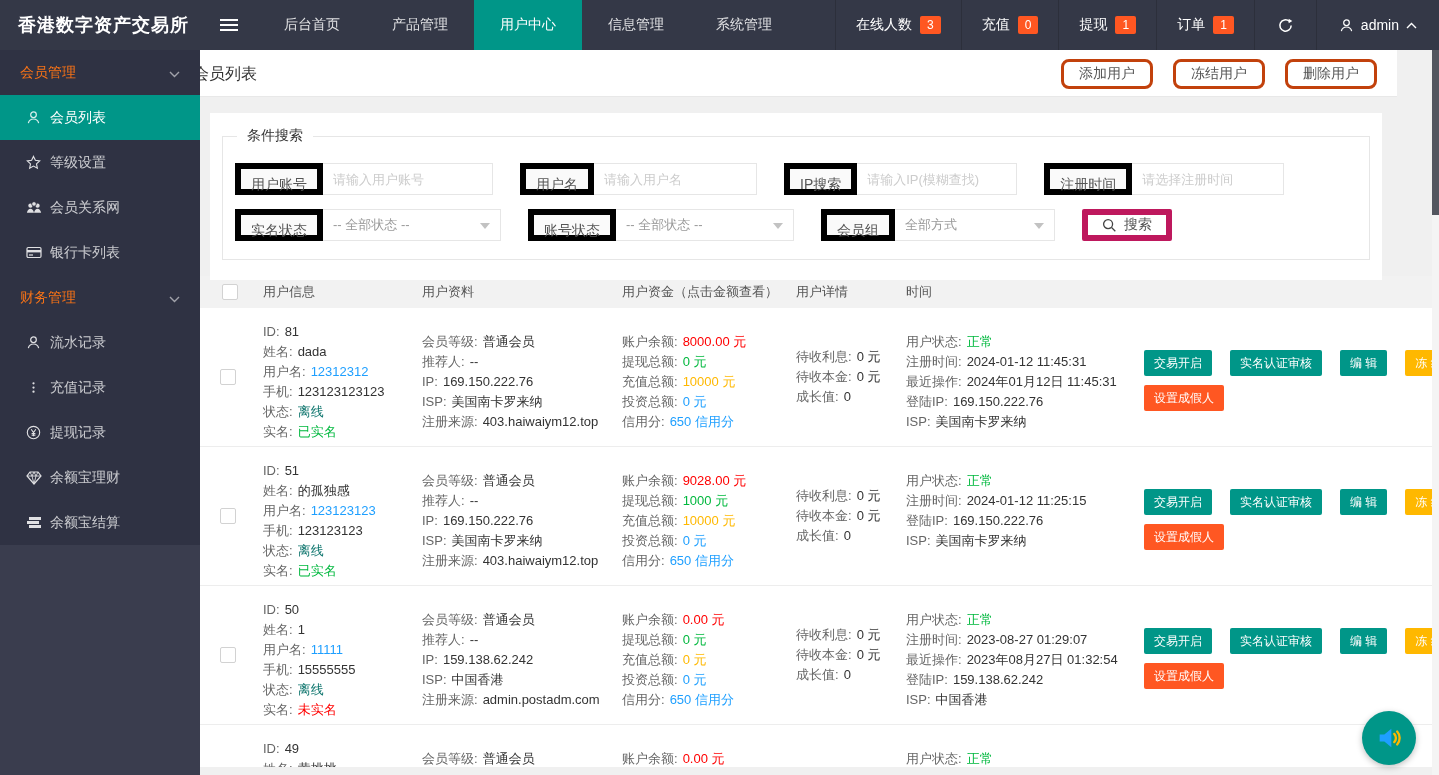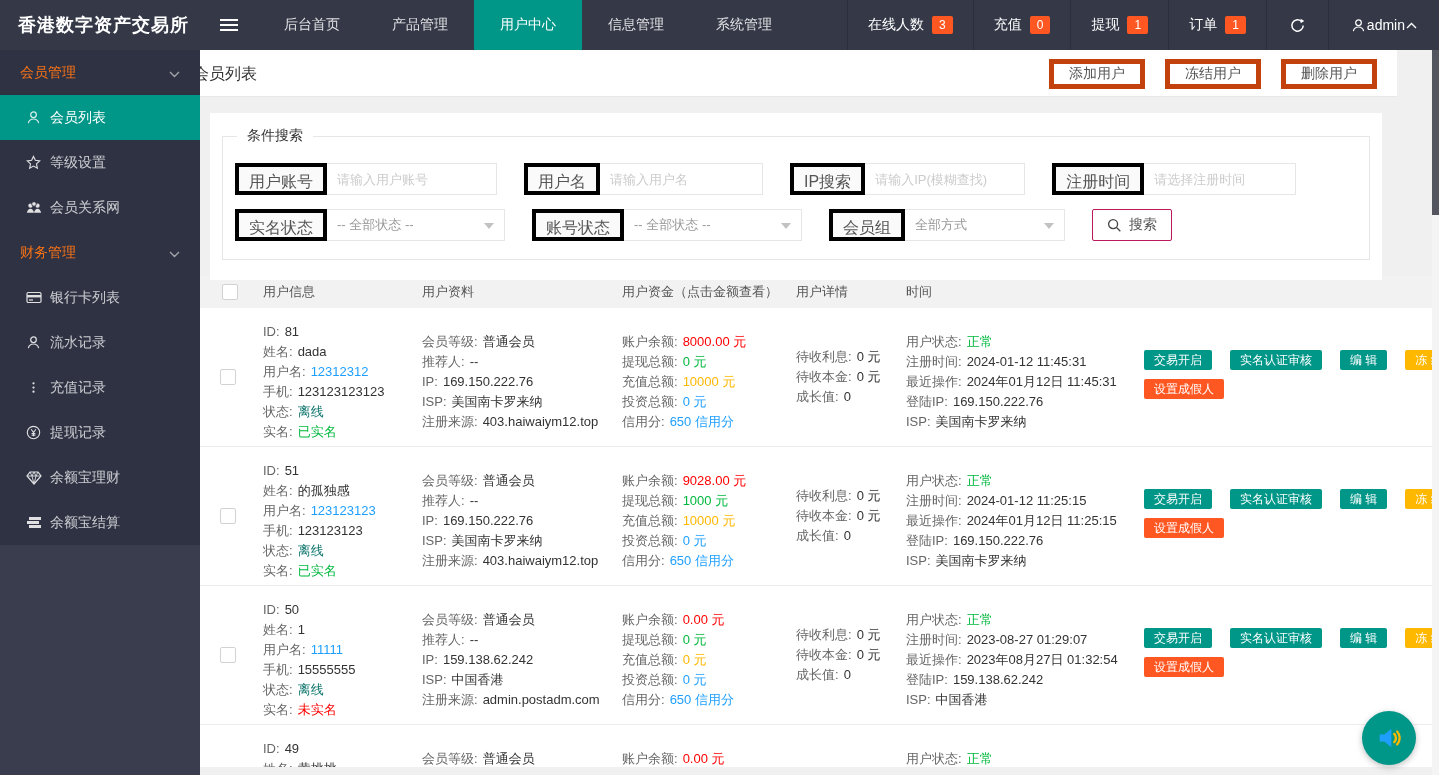--- a/index.html
+++ b/index.html
@@ -19,59 +19,59 @@
   .burger { width:18px; }
   .burger span { display:block; height:2px; background:#fff; margin:3px 0; }
   .nav-item { padding:0 26px; display:flex; align-items:center; font-size:14px;
     color:rgba(255,255,255,.85); cursor:pointer; }
   .nav-item.active { background:#009688; color:#fff; }
   .nav-right { margin-left:auto; display:flex; align-items:stretch; }
   .stat-item { display:flex; align-items:center; gap:8px; padding:0 20px;
     border-left:1px solid #2c2f3b; font-size:14px; cursor:pointer; }
   .badge { background:#ff5722; color:#fff; font-size:12px; padding:2px 7px; border-radius:2px; }
   .icon-btn { display:flex; align-items:center; padding:0 22px; border-left:1px solid #2c2f3b; cursor:pointer; }
-  .admin-box { display:flex; align-items:center; gap:1px; padding:0 22px;
+  .admin-box { display:flex; align-items:center; gap:7px; padding:0 22px;
     border-left:1px solid #2c2f3b; font-size:14px; cursor:pointer; }
   
   .sidebar { position:absolute; left:0; top:50px; width:200px; height:725px;
     background:#3a3d4e; z-index:20; }
   .side-menu { background:#2f3243; }
   .side-row { height:45px; display:flex; align-items:center; padding:0 20px;
     color:rgba(255,255,255,.75); font-size:14px; cursor:pointer; position:relative; }
   .side-group { color:#f97316; }
   .side-group .chev { margin-left:auto; opacity:.55; }
   .side-item { padding-left:26px; }
   .side-item .s-ico { width:24px; display:inline-flex; opacity:.85; }
   .side-item.active { background:#009688; color:#fff; }
   
   .page-header { position:absolute; left:0; top:50px; width:1397px; height:47px;
     background:#fff; border-bottom:1px solid #e8e8e8; z-index:5; }
   .page-title { position:absolute; left:193px; top:14px; font-size:16px; color:#333; }
   .header-actions { position:absolute; right:20px; top:9px; display:flex; gap:20px; }
-  .wbtn { height:30px; padding:0 15px; background:#fff; border:5px solid #c2410c;
-    border-radius:0; font-size:14px; color:#555; cursor:pointer;
+  .wbtn { height:30px; padding:0 15px; background:#fff; border:3px solid #c2410c;
+    border-radius:8px; font-size:14px; color:#555; cursor:pointer;
     font-family:inherit; }
   
   .search-card { position:absolute; left:210px; top:113px; width:1172px; height:167px;
     background:#fff; z-index:4; }
   fieldset { border:1px solid #e6e6e6; margin:14px 12px 0 12px; padding:4px 0 18px 0; }
   legend { margin-left:14px; padding:0 10px; font-size:14px; color:#333; }
   .f-row { display:flex; margin:14px 0 0 12px; }
   .f-group { display:flex; margin-right:27px; }
   .f-label { height:32px; line-height:30px; padding:0 10px; background:#fafafa;
-    border:4px solid #000000; font-size:16px; color:#555; white-space:nowrap; }
+    border:6px solid #000000; font-size:14px; color:#555; white-space:nowrap; }
   .f-input { height:32px; border:1px solid #e6e6e6; border-left:none; padding:0 10px;
     font-size:13px; color:#333; width:170px; outline:none; font-family:inherit; }
   .f-input::placeholder { color:#ccc; }
   .f-select { position:relative; height:32px; border:1px solid #e6e6e6; border-left:none;
     width:178px; padding:0 10px; line-height:30px; font-size:13px; color:#999; cursor:pointer; }
   .f-select:after { content:""; position:absolute; right:10px; top:13px;
     border-left:5px solid transparent; border-right:5px solid transparent;
     border-top:6px solid #c2c2c2; }
-  .search-btn { height:32px; padding:0 14px; background:#fff; border:1px solid #be185d;
+  .search-btn { height:32px; padding:0 14px; background:#fff; border:6px solid #be185d;
     border-radius:2px; display:flex; align-items:center; gap:7px; font-size:14px;
     color:#555; cursor:pointer; font-family:inherit; }
   
   .table-card { position:absolute; left:200px; top:276px; width:1232px; height:491px;
     background:#fff; z-index:3; overflow:hidden; }
   .tgrid { display:grid; grid-template-columns:55px 163px 200px 174px 110px 238px 1fr; }
   .thead { background:#f2f2f2; height:32px; align-items:center; font-size:13px; color:#555; }
   .thead > div { padding-left:4px; }
   .trow { min-height:139px; border-bottom:1px solid #ededed; }
   .cell { padding:0 4px 0 4px; font-size:13px; line-height:20px; color:#333; }
@@ -79,21 +79,21 @@
   .checkbox { width:16px; height:16px; border:1px solid #d2d2d2; border-radius:2px;
     background:#fff; cursor:pointer; }
   .c-info { padding-top:14px; padding-left:8px; }
   .c-profile,.c-funds,.c-time { padding-top:24px; }
   .c-details { display:flex; align-items:center; }
   .lb { color:#666; margin-right:5px; }
   .c-red { color:#ff0000; } .c-green { color:#00b83e; } .c-blue { color:#1e9fff; }
   .c-orange { color:#ffb800; } .c-gray { color:#0f766e; }
   .c-actions { padding-top:42px; }
   .btnline { margin-bottom:9px; display:flex; gap:18px; }
-  .abtn { height:20px; padding:0 10px; border:none; border-radius:2px; color:#fff;
+  .abtn { height:26px; padding:0 10px; border:none; border-radius:2px; color:#fff;
     font-size:12px; cursor:pointer; white-space:nowrap; font-family:inherit; }
   .abtn.teal { background:#009688; }
   .abtn.yellow { background:#ffb800; }
   .abtn.orange { background:#ff5722; }
   
   .scrollbar { position:absolute; right:0; top:50px; width:7px; height:725px;
     background:#f4f4f4; z-index:40; }
   .scroll-thumb { position:absolute; top:0; left:0; width:7px; height:165px;
     background:#53565f; cursor:pointer; }
   .float-sound { position:absolute; left:1362px; top:711px; width:54px; height:54px;
@@ -256,21 +256,20 @@
       <div class="cell c-details">
         <div>
           <div><span class="lb">待收利息:</span><span>0 元</span></div>
           <div><span class="lb">待收本金:</span><span>0 元</span></div>
           <div><span class="lb">成长值:</span><span>0</span></div>
         </div>
       </div>
       <div class="cell c-time">
         <div><span class="lb">用户状态:</span><span class="c-green">正常</span></div>
         <div><span class="lb">注册时间:</span><span>2024-01-12 11:25:15</span></div>
-        <div><span class="lb">最近操作:</span><span>2024年01月12日 11:25:15</span></div>
         <div><span class="lb">登陆IP:</span><span>169.150.222.76</span></div>
         <div><span class="lb">ISP:</span><span>美国南卡罗来纳</span></div>
       </div>
       <div class="cell c-actions">
         <div class="btnline">
           <button class="abtn teal">交易开启</button>
           <button class="abtn teal">实名认证审核</button>
           <button class="abtn teal">编 辑</button>
           <button class="abtn yellow">冻 结</button>
         </div>
@@ -400,37 +399,37 @@
           <svg width="16" height="15" viewBox="0 0 18 16">
               <circle cx="5" cy="6" r="2.4" fill="#fff"></circle>
               <circle cx="13" cy="6" r="2.4" fill="#fff"></circle>
               <circle cx="9" cy="4" r="2.6" fill="#fff" stroke="#2f3243" stroke-width="1"></circle>
               <path d="M1 14c.6-3 2.3-4.5 4-4.5S8.4 11 9 14z" fill="#fff"></path>
               <path d="M9 14c.6-3 2.3-4.5 4-4.5s3.4 1.5 4 4.5z" fill="#fff"></path>
             </svg>
         </span>
         <span>会员关系网</span>
       </div>
+      <div class="side-row side-item">
+        <span class="s-ico">
+          <svg width="16" height="13" viewBox="0 0 16 13">
+              <rect x="1" y="1.5" width="14" height="10" rx="1.2" fill="none" stroke="#fff" stroke-width="1.2"></rect>
+              <rect x="1" y="4" width="14" height="2.4" fill="#fff"></rect>
+              <rect x="3" y="8.4" width="4" height="1.2" fill="#fff"></rect>
+            </svg>
+        </span>
+        <span>银行卡列表</span>
+      </div>
       <div class="side-row side-group">
         <span>财务管理</span>
         <span class="chev">
           <svg width="11" height="7" viewBox="0 0 11 7">
               <polyline points="1,1 5.5,5.5 10,1" fill="none" stroke="#fff" stroke-width="1.4"></polyline>
             </svg>
         </span>
-      </div>
-      <div class="side-row side-item">
-        <span class="s-ico">
-          <svg width="16" height="13" viewBox="0 0 16 13">
-              <rect x="1" y="1.5" width="14" height="10" rx="1.2" fill="none" stroke="#fff" stroke-width="1.2"></rect>
-              <rect x="1" y="4" width="14" height="2.4" fill="#fff"></rect>
-              <rect x="3" y="8.4" width="4" height="1.2" fill="#fff"></rect>
-            </svg>
-        </span>
-        <span>银行卡列表</span>
       </div>
       <div class="side-row side-item">
         <span class="s-ico">
           <svg width="15" height="15" viewBox="0 0 16 16">
               <circle cx="8" cy="5" r="3" fill="none" stroke="#fff" stroke-width="1.3"></circle>
               <path d="M2.5 14c.7-3 3-4.4 5.5-4.4S12.8 11 13.5 14" fill="none" stroke="#fff" stroke-width="1.3"></path>
             </svg>
         </span>
         <span>流水记录</span>
       </div>

